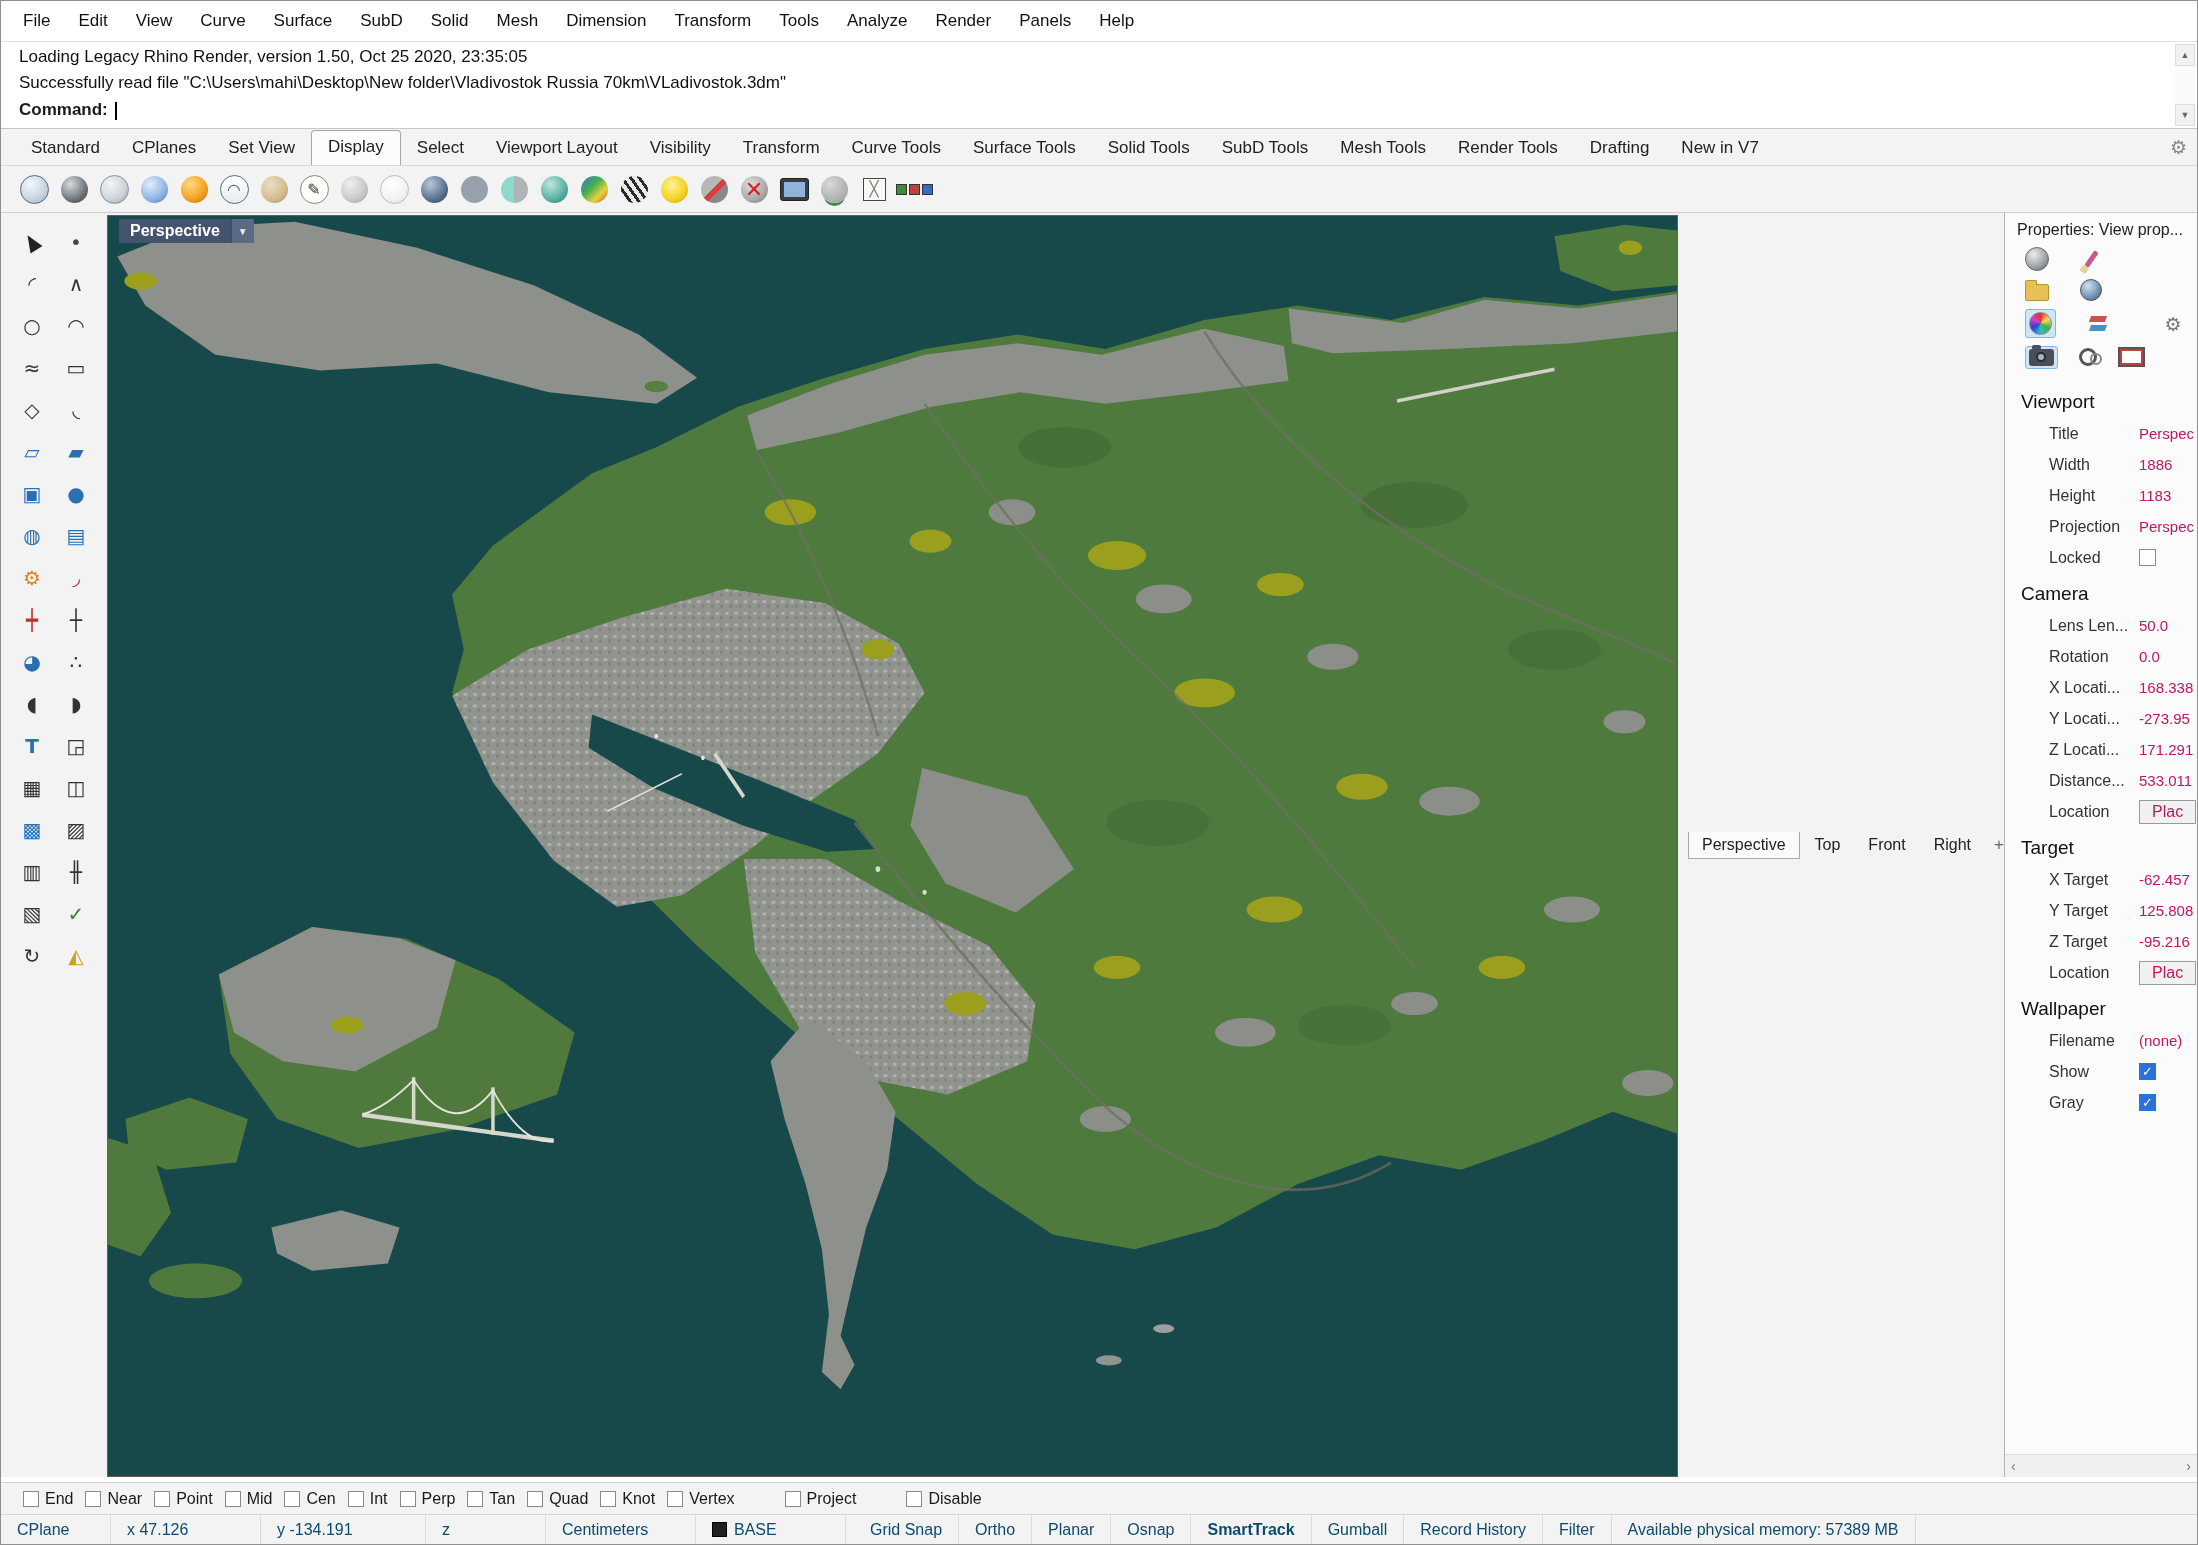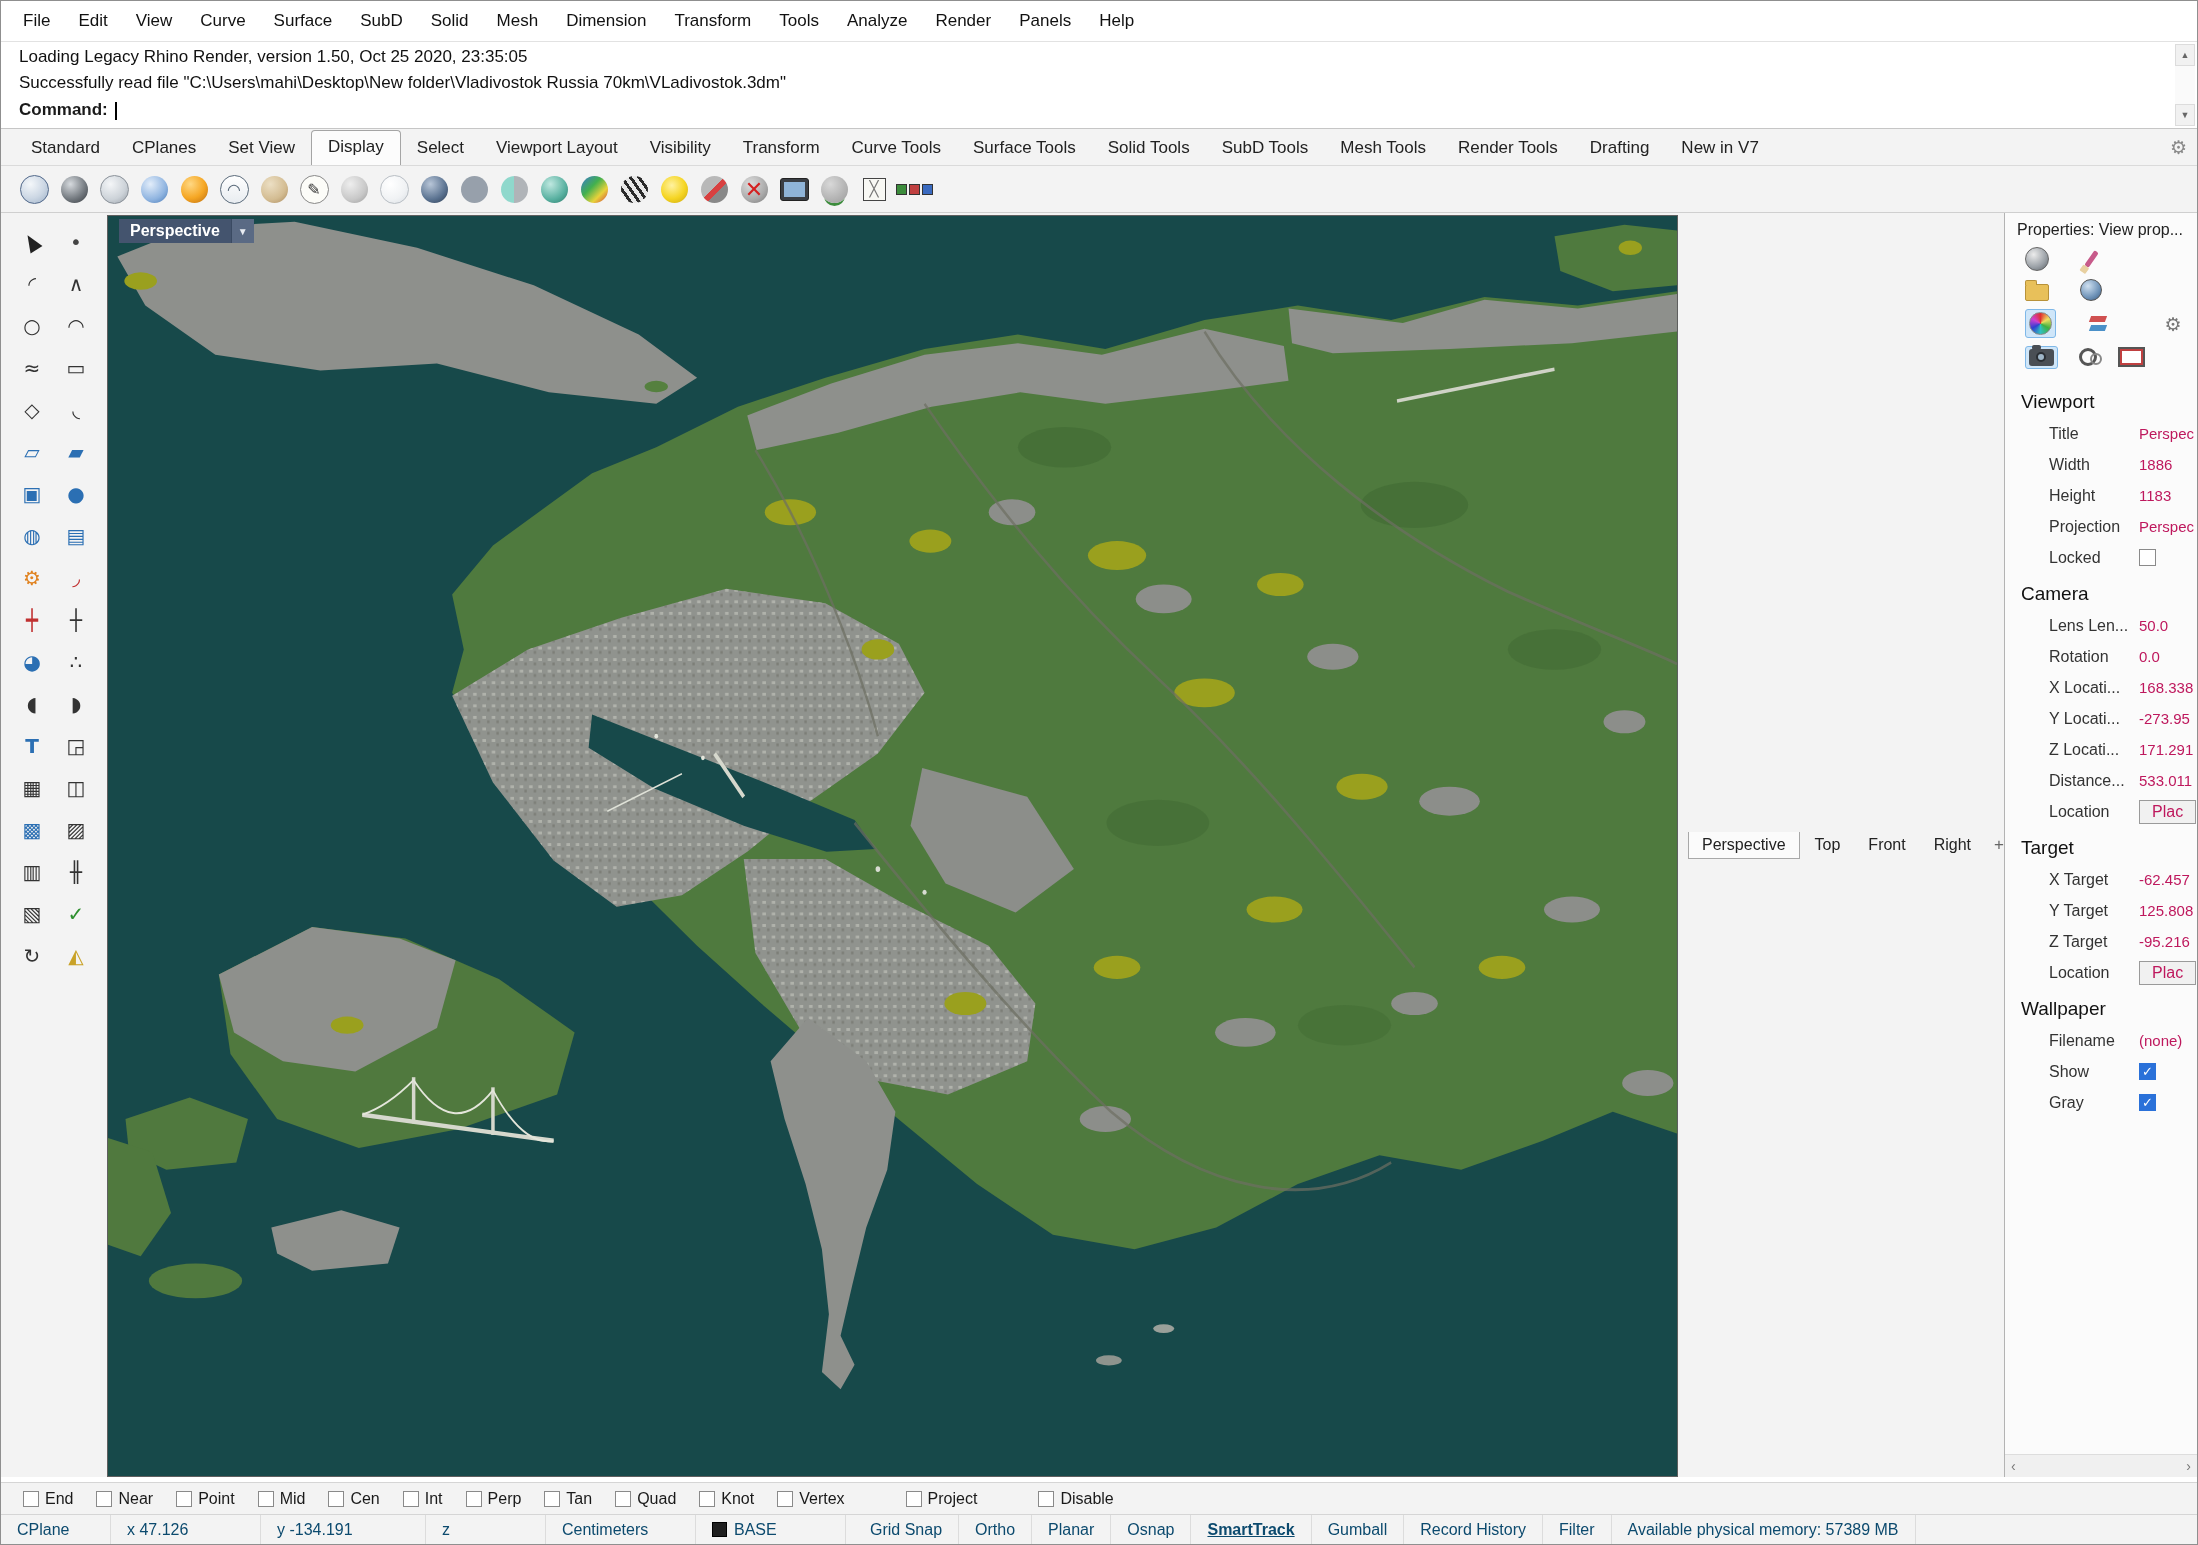--- a/index.html
+++ b/index.html
@@ -99,27 +99,27 @@
   .prop-label{width:90px;flex:0 0 90px;color:#333;font-size:16px;overflow:hidden;}
   .prop-value{color:#be185d;font-size:15px;}
   .pbtn{border:1px solid #9a9a9a;background:#f1f1f1;padding:2px 12px;font-size:16px;color:#be185d;}
   .pcheck{width:17px;height:17px;border:1px solid #8a8a8a;background:#fff;box-sizing:border-box;}
   .pcheck.checked{background:#2a71d9;border-color:#2a71d9;color:#fff;font-size:13px;display:flex;align-items:center;justify-content:center;font-family:"DejaVu Sans",sans-serif;}
   .rp-bottom{position:absolute;bottom:0;left:0;right:0;height:22px;background:#f0f0f0;border-top:1px solid #ddd;
              display:flex;justify-content:space-between;align-items:center;padding:0 6px;color:#777;font-size:14px;}
 
   
   .gap{flex:0 0 5px;background:#fff;}
-  .osnapbar{flex:0 0 31px;background:#f3f3f3;border-top:1px solid #d5d5d5;display:flex;align-items:center;padding-left:22px;gap:23px;font-size:16px;}
+  .osnapbar{flex:0 0 31px;background:#f3f3f3;border-top:1px solid #d5d5d5;display:flex;align-items:center;padding-left:22px;gap:12px;font-size:16px;}
   .os-item{display:flex;align-items:center;gap:6px;white-space:nowrap;}
   .os-item.osgap{margin-left:38px;}
   .os-box{width:16px;height:16px;border:1px solid #8a8a8a;background:#fff;box-sizing:border-box;}
   .statusbar{flex:0 0 29px;background:#f3f3f3;border-top:1px solid #d5d5d5;display:flex;align-items:stretch;font-size:16px;}
   .st-cell{display:flex;align-items:center;padding:0 16px;border-right:1px solid #dcdcdc;white-space:nowrap;box-sizing:border-box;color:#0c4a6e;}
-  .st-cell.bold{font-weight:bold;text-decoration:underline;}
+  .st-cell.bold{font-weight:bold;}
   .st-swatch{width:13px;height:13px;background:#1f1f1f;border:1px solid #000;margin-right:7px;flex:0 0 13px;}
 </style>
 </head>
 <body>
 
 <div class="app">
 
 
   <div class="menubar" id="menubar">
       <div class="menu-item">File</div>

